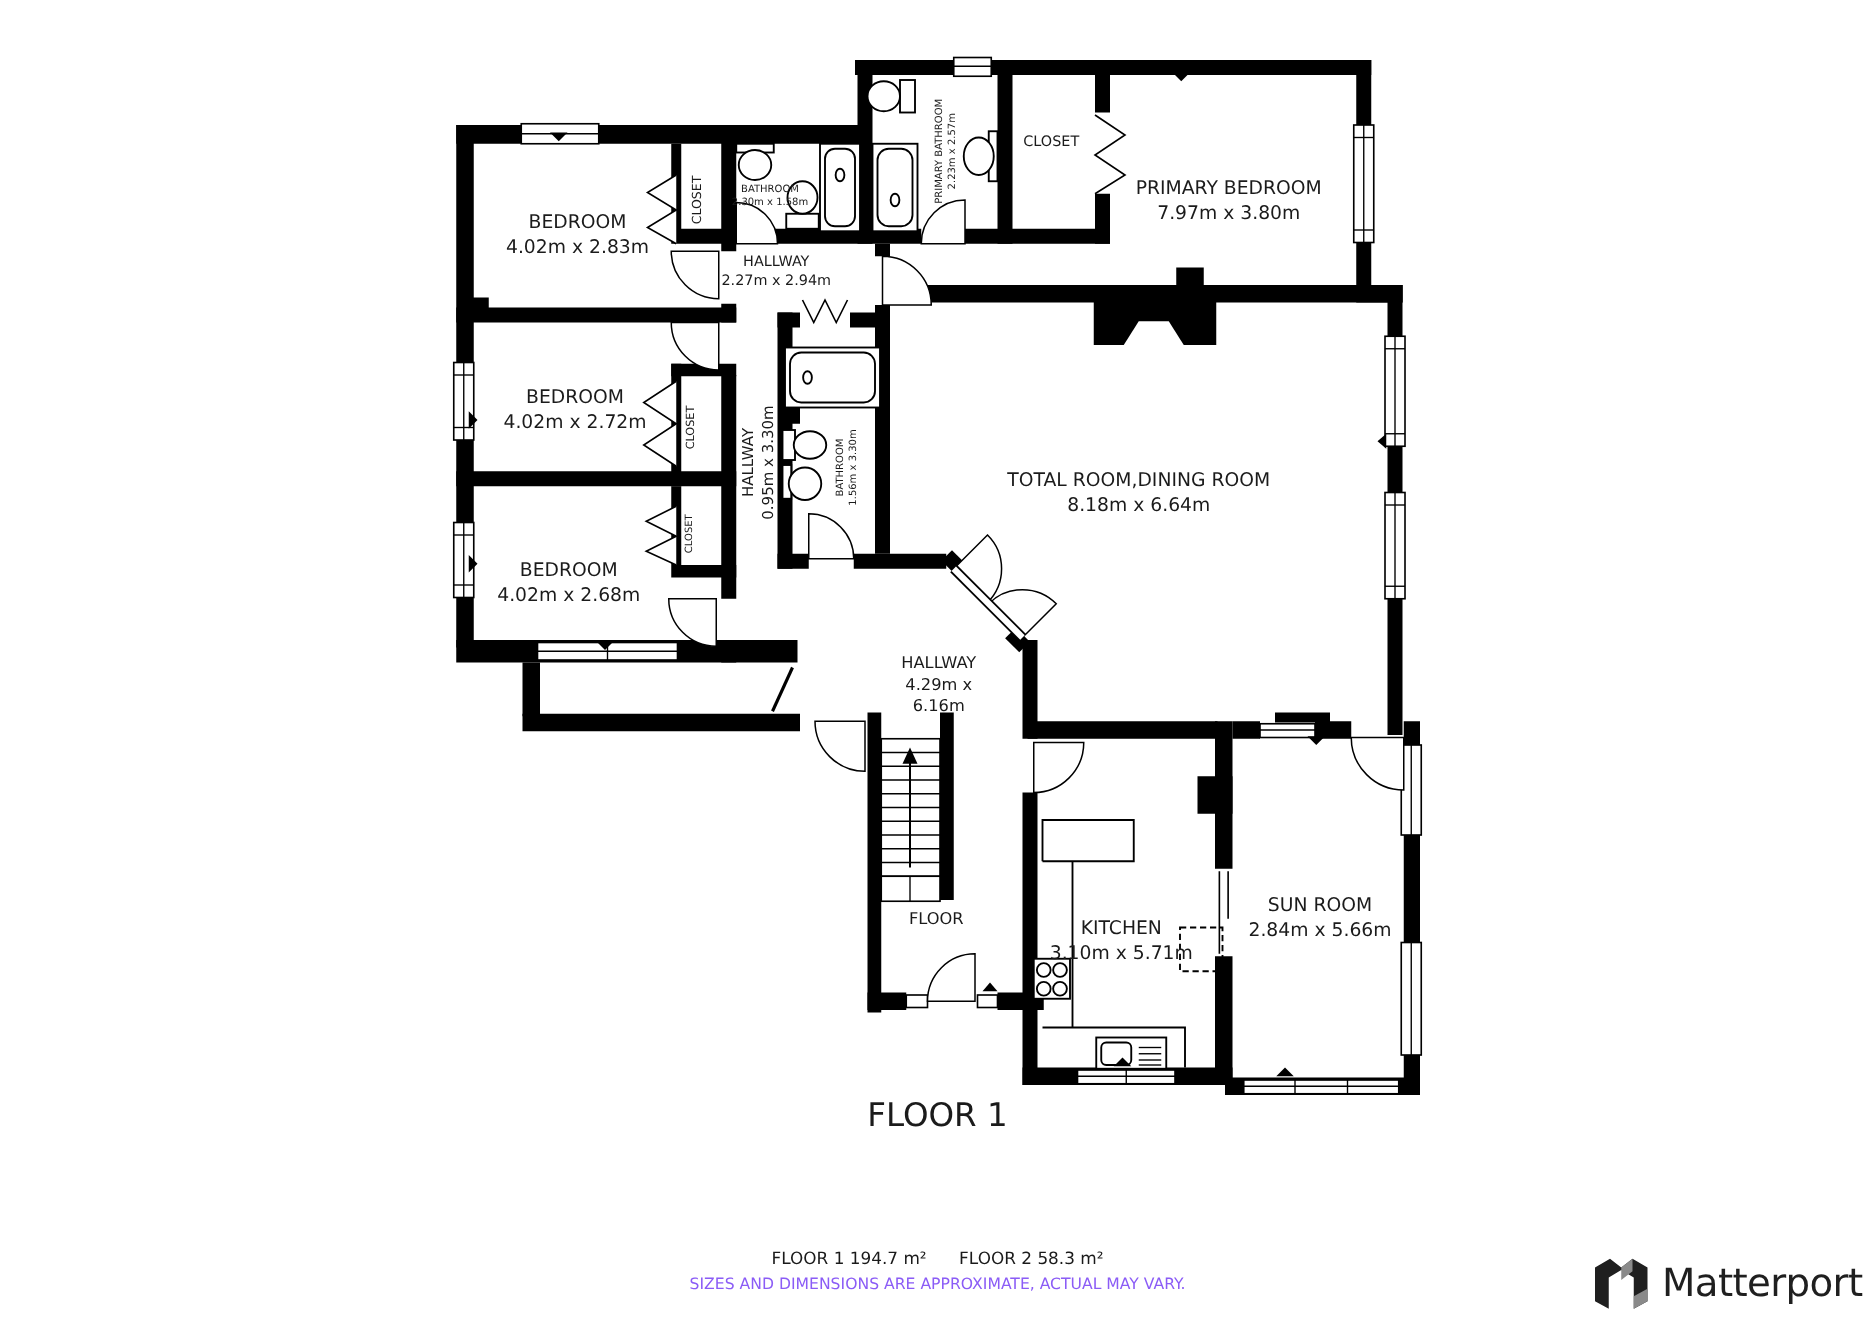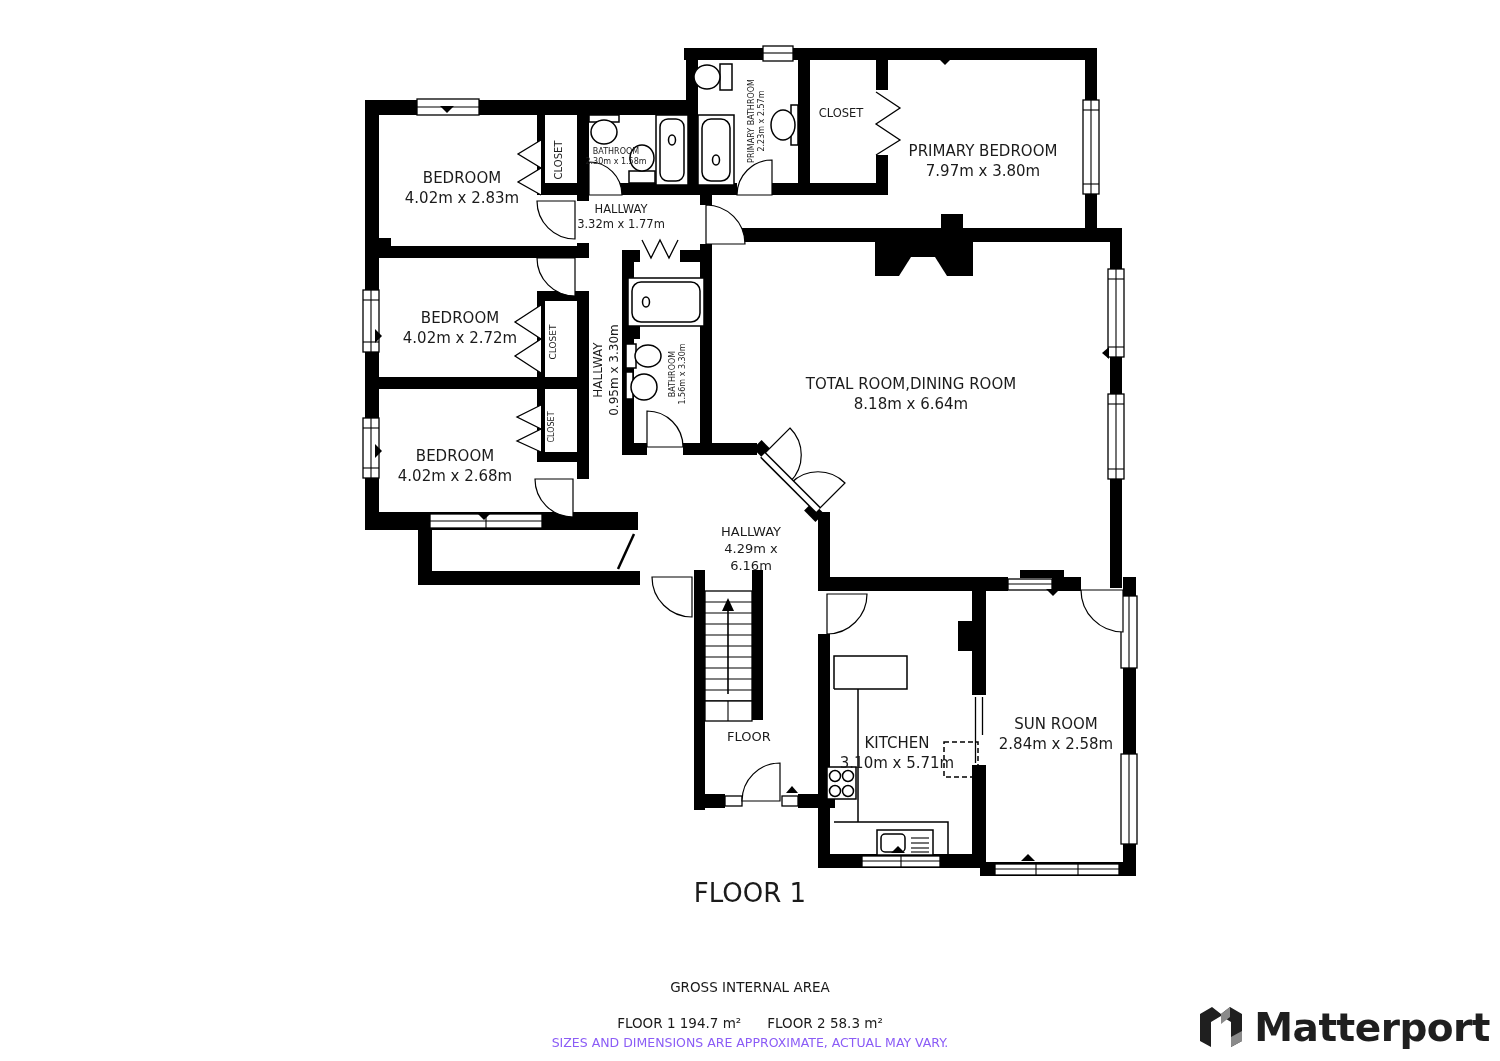--- a/index.html
+++ b/index.html
@@ -19,21 +19,21 @@
   .s10{font-size:10px;} .s9{font-size:9px;} .s8{font-size:8px;} .s26{font-size:26px;}
   .wrap80{white-space:normal;width:86px;}
   .footer{position:absolute;left:0;top:979px;width:1500px;text-align:center;color:#1a1a1a;}
   .footer .h{font-size:13.5px;}
   .footer .a{font-size:13.5px;margin-top:20px;}
   .footer .a span{display:inline-block;}
   .footer .a .gap{width:26px;}
   .footer .t{font-size:13.5px;margin-top:3px;}
   .footer .d{font-size:12.5px;margin-top:4px;color:#8b5cf6;}
   .brand{position:absolute;right:10px;top:1004px;display:flex;align-items:center;gap:11px;}
-  .brand .word{font-size:39px;font-weight:bold;color:#1f1f1f;letter-spacing:-0.5px;}
+  .brand .word{font-size:31px;font-weight:normal;color:#1f1f1f;letter-spacing:-0.5px;}
 </style>
 </head>
 <body>
 
 <div class="stage">
 
 <svg class="plan" width="1500" height="1061" viewBox="0 0 1500 1061">
 
   <g>
     <rect class="wall" x="365" y="100" width="14" height="418"></rect>
@@ -325,25 +325,25 @@
 <div class="lbl s15" style="left:911px;top:394px">
   <div>TOTAL ROOM,DINING ROOM</div>
       <div>8.18m x 6.64m</div>
     </div>
 <div class="lbl s15" style="left:897px;top:753px">
   <div>KITCHEN</div>
       <div>3.10m x 5.71m</div>
     </div>
 <div class="lbl s15" style="left:1056px;top:734px">
   <div>SUN ROOM</div>
-      <div>2.84m x 2.58m</div>
+      <div>2.84m x 5.66m</div>
     </div>
 <div class="lbl s11" style="left:621px;top:217px">
   <div>HALLWAY</div>
-      <div>3.32m x 1.77m</div>
+      <div>2.27m x 2.94m</div>
     </div>
 <div class="lbl v s12" style="left:607px;top:370px">
   <div>HALLWAY</div>
       <div>0.95m x 3.30m</div>
     </div>
 <div class="lbl s13" style="left:751px;top:549px">
   <div>HALLWAY</div>
   <div class="wrap80">4.29m x 6.16m</div>
     </div>
 <div class="lbl s13" style="left:749px;top:737px">
@@ -372,21 +372,20 @@
     </div>
 <div class="lbl s11" style="left:841px;top:113px">
   <div>CLOSET</div>
     </div>
 
 <div class="lbl s26" style="left:750px;top:894px">
   <div>FLOOR 1</div>
     </div>
 
 <div class="footer">
-  <div class="h">GROSS INTERNAL AREA</div>
   <div class="a">
     <span>FLOOR 1 194.7 m²</span><span class="gap"></span><span>FLOOR 2 58.3 m²</span>
   </div>
   <div class="d">SIZES AND DIMENSIONS ARE APPROXIMATE, ACTUAL MAY VARY.</div>
 </div>
 
 <div class="brand">
   <svg width="46" height="46" viewBox="0 0 46 46">
     <path fill="#1f1f1f" d="M3,10 L15,3 L24,10 L33,3 L45,10 L45,37 L34,43 L34,18 L24,12 L14,18 L14,43 L3,37 Z"></path>
     <polygon fill="#8a8a8a" points="24,10 33,3 33,13 24,20"></polygon>

